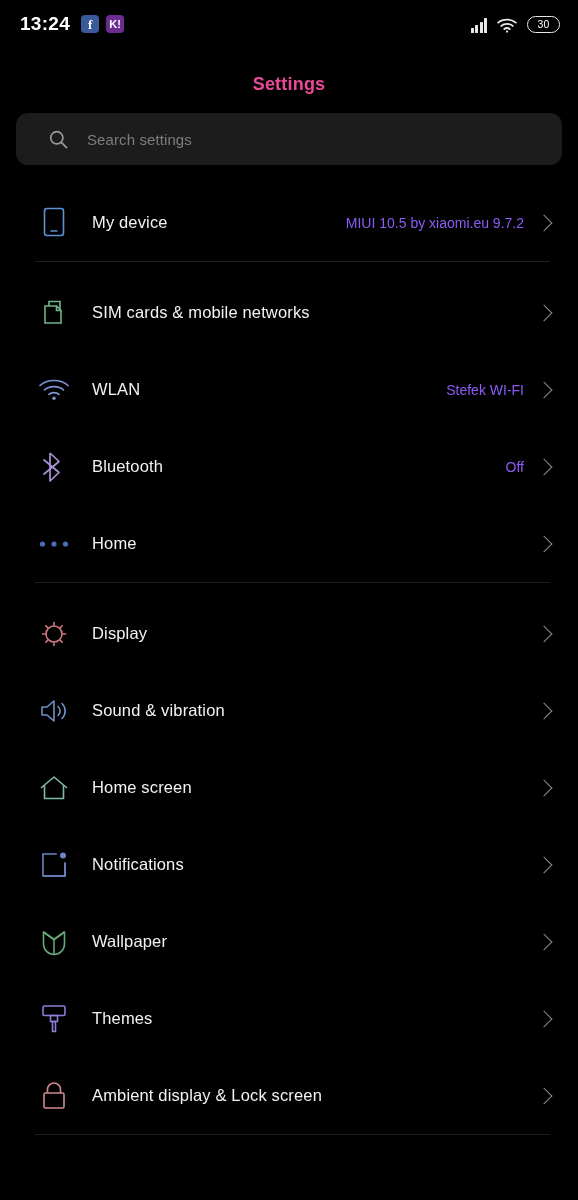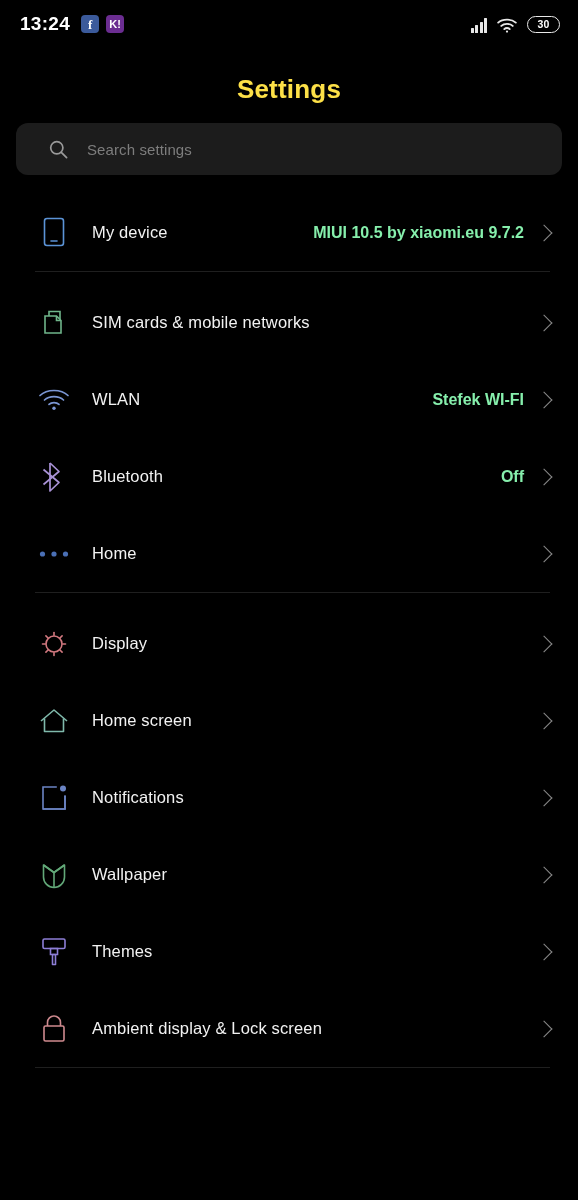--- a/index.html
+++ b/index.html
@@ -32,26 +32,26 @@
   .signal { display:flex; align-items:flex-end; gap:1.5px; height:15px; }
   .signal i { display:block; width:3px; background:#e8e8e8; border-radius:.5px; }
   .signal i:nth-child(1){ height:5px; }
   .signal i:nth-child(2){ height:8px; }
   .signal i:nth-child(3){ height:11px; }
   .signal i:nth-child(4){ height:15px; }
   .wifi { position:relative; width:20px; height:15px; }
   .battery {
     width:33px; height:17px; border:1.6px solid #e8e8e8; border-radius:9px;
     display:flex; align-items:center; justify-content:center;
-    color:#fff; font-size:10.5px; font-weight:bold; letter-spacing:.2px;
+    color:#fff; font-size:10.5px; font-weight:normal; letter-spacing:.2px;
   }
 
   
   .title {
-    text-align:center; color:#fde047; font-size:26px; font-weight:bold;
+    text-align:center; color:#ec4899; font-size:18px; font-weight:bold;
     padding-top:26px; letter-spacing:.2px;
   }
 
   
   .searchwrap { padding:18px 16px 0 16px; }
   .searchbar {
     height:52px; background:#1c1c1c; border-radius:12px;
     display:flex; align-items:center; padding-left:33px;
   }
   .search-ph {
@@ -68,21 +68,21 @@
     height:77px; display:flex; align-items:center; padding:0 24px 0 16px;
   }
   .row-icon {
     width:76px; min-width:76px; display:flex; align-items:center;
     justify-content:center;
   }
   .row-label {
     flex:1; color:#f2f2f2; font-size:16.5px; letter-spacing:.15px;
   }
   .row-value {
-    color:#86efac; font-size:16px; margin-right:14px; white-space:nowrap;font-weight:bold;
+    color:#8b5cf6; font-size:14px; margin-right:14px; white-space:nowrap;
   }
   .chev {
     width:12px; height:12px; border-right:1.6px solid #8a8a8a;
     border-top:1.6px solid #8a8a8a; transform:rotate(45deg);
     margin-right:4px;
   }
   svg { display:block; overflow:visible; }
 </style>
 </head>
 <body>
@@ -217,20 +217,32 @@
             <line x1="23.1" y1="6.9" x2="21.2" y2="8.8"></line>
             <line x1="8.8" y1="21.2" x2="6.9" y2="23.1"></line>
           </g>
         </svg>
       </div>
       <div class="row-label">Display</div>
       <div class="row-value"></div>
       <div class="chev"></div>
     </div>
 
+    <div class="row">
+      <div class="row-icon">
+        <svg width="32" height="28" viewBox="0 0 32 28">
+          <path d="M4 10 h5 l7 -6 v20 l-7 -6 h-5 z" stroke="#6d93c4" stroke-width="1.6" fill="none" stroke-linejoin="round"></path>
+          <path d="M20 9.5 C22.8 12 22.8 16 20 18.5" stroke="#6d93c4" stroke-width="1.6" fill="none" stroke-linecap="round"></path>
+          <path d="M24 6.5 C28.2 10.5 28.2 17.5 24 21.5" stroke="#6d93c4" stroke-width="1.6" fill="none" stroke-linecap="round"></path>
+        </svg>
+      </div>
+      <div class="row-label">Sound &amp; vibration</div>
+      <div class="row-value"></div>
+      <div class="chev"></div>
+    </div>
 
     <div class="row">
       <div class="row-icon">
         <svg width="32" height="28" viewBox="0 0 32 28">
           <path d="M3 14 L16 3 L29 14" stroke="#7fb9ab" stroke-width="1.6" fill="none" stroke-linejoin="round"></path>
           <path d="M6.5 11.5 v13 h19 v-13" stroke="#7fb9ab" stroke-width="1.6" fill="none" stroke-linejoin="round"></path>
         </svg>
       </div>
       <div class="row-label">Home screen</div>
       <div class="row-value"></div>

